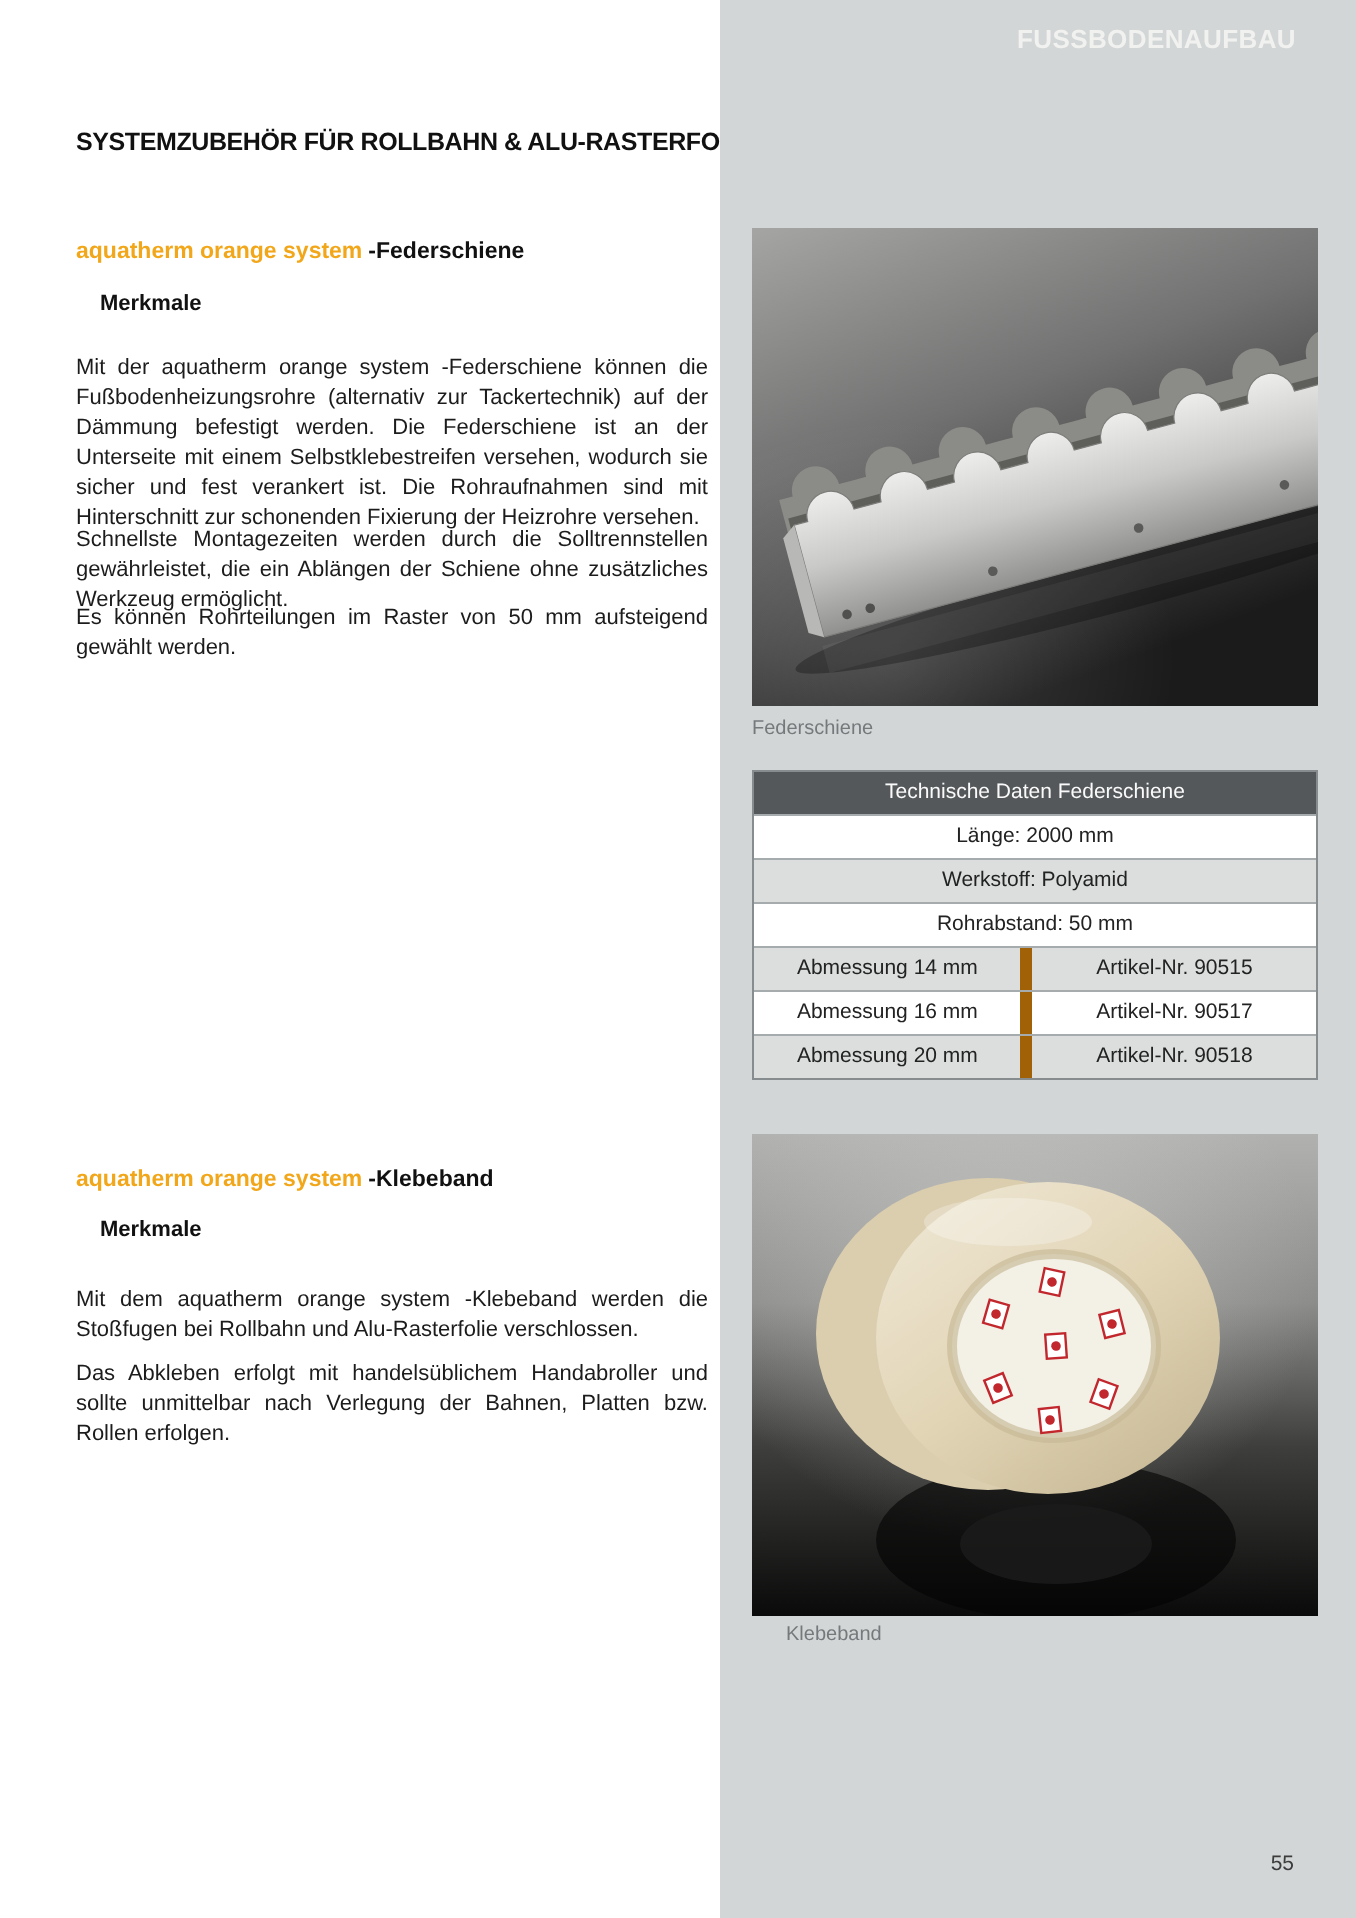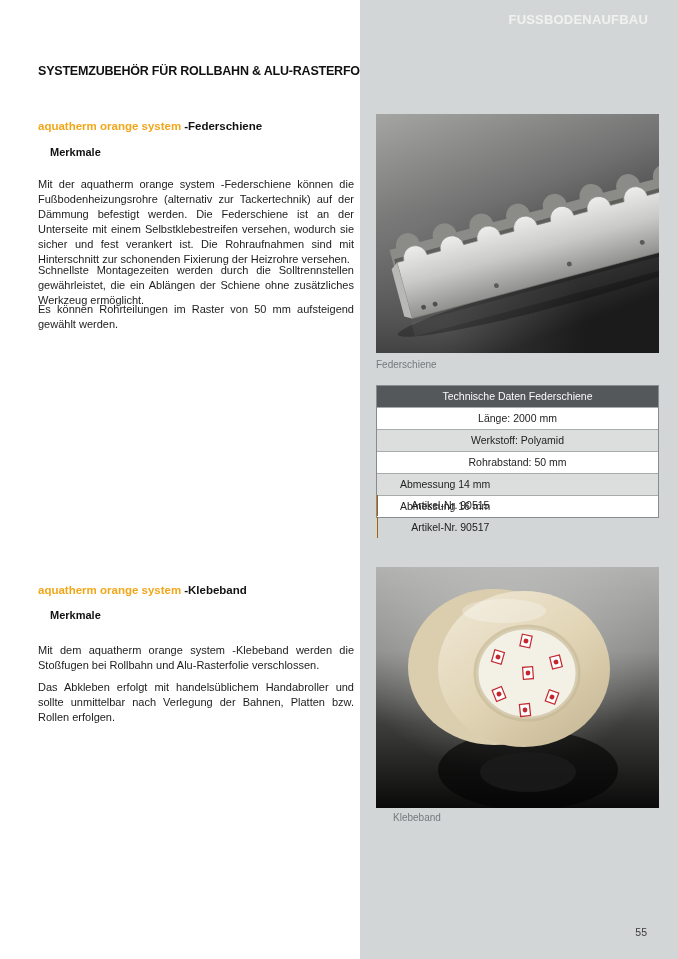--- a/index.html
+++ b/index.html
@@ -27,23 +27,23 @@
     position:absolute; left:16px; width:281px;
     background:#ffffff; border:1px solid #878C8F;
     font-size:10.5px; color:#222222;
   }
   .thead {
     height:21px; line-height:21px; text-align:center;
     background:#54585A; color:#FAFAFA;
   }
   .trow { height:21px; line-height:21px; text-align:center; border-top:1px solid #A6ABAD; background:#ffffff; }
   .trow.alt { background:#DCDEDE; }
-  .trow.split { display:flex; text-align:center;flex-direction:column; }
+  .trow.split { display:flex; text-align:center; }
   .trow.split .cell-l { width:48.5%; }
-  .trow.split .cell-r { width:51.5%; border-left:1px solid #a16207; }
+  .trow.split .cell-r { width:51.5%; border-left:6px solid #a16207; }
 
   .page-number { position:absolute; top:926px; right:31px; font-size:10.5px; color:#3C3C3C; }
 
   
   .content { position:absolute; left:38px; top:0; width:316px; }
   .page-title {
     position:absolute; top:64px; left:0; width:330px;
     font-size:12.5px; font-weight:bold; letter-spacing:-0.2px; color:#111111; white-space:nowrap;
   }
   .sec-heading { position:absolute; left:0; font-size:11.5px; font-weight:bold; color:#111111; white-space:nowrap; }
@@ -142,20 +142,24 @@
     <div class="trow alt">Werkstoff: Polyamid</div>
     <div class="trow">Rohrabstand: 50 mm</div>
     <div class="trow alt split">
       <div class="cell-l">Abmessung 14 mm</div>
       <div class="cell-r">Artikel-Nr. 90515</div>
     </div>
     <div class="trow split">
       <div class="cell-l">Abmessung 16 mm</div>
       <div class="cell-r">Artikel-Nr. 90517</div>
     </div>
+    <div class="trow alt split">
+      <div class="cell-l">Abmessung 20 mm</div>
+      <div class="cell-r">Artikel-Nr. 90518</div>
+    </div>
   </div>
 
   <div class="figure figure-2" style="position:absolute; left:376px; top:567px;">
     <svg width="283" height="241" viewBox="0 0 283 241" xmlns="http://www.w3.org/2000/svg">
       <defs>
         <linearGradient id="bg2" x1="0" y1="0" x2="0" y2="1">
           <stop offset="0" stop-color="#B1B1AF"></stop>
           <stop offset="0.35" stop-color="#8C8C8A"></stop>
           <stop offset="0.65" stop-color="#3E3E3C"></stop>
           <stop offset="1" stop-color="#0A0A0A"></stop>

